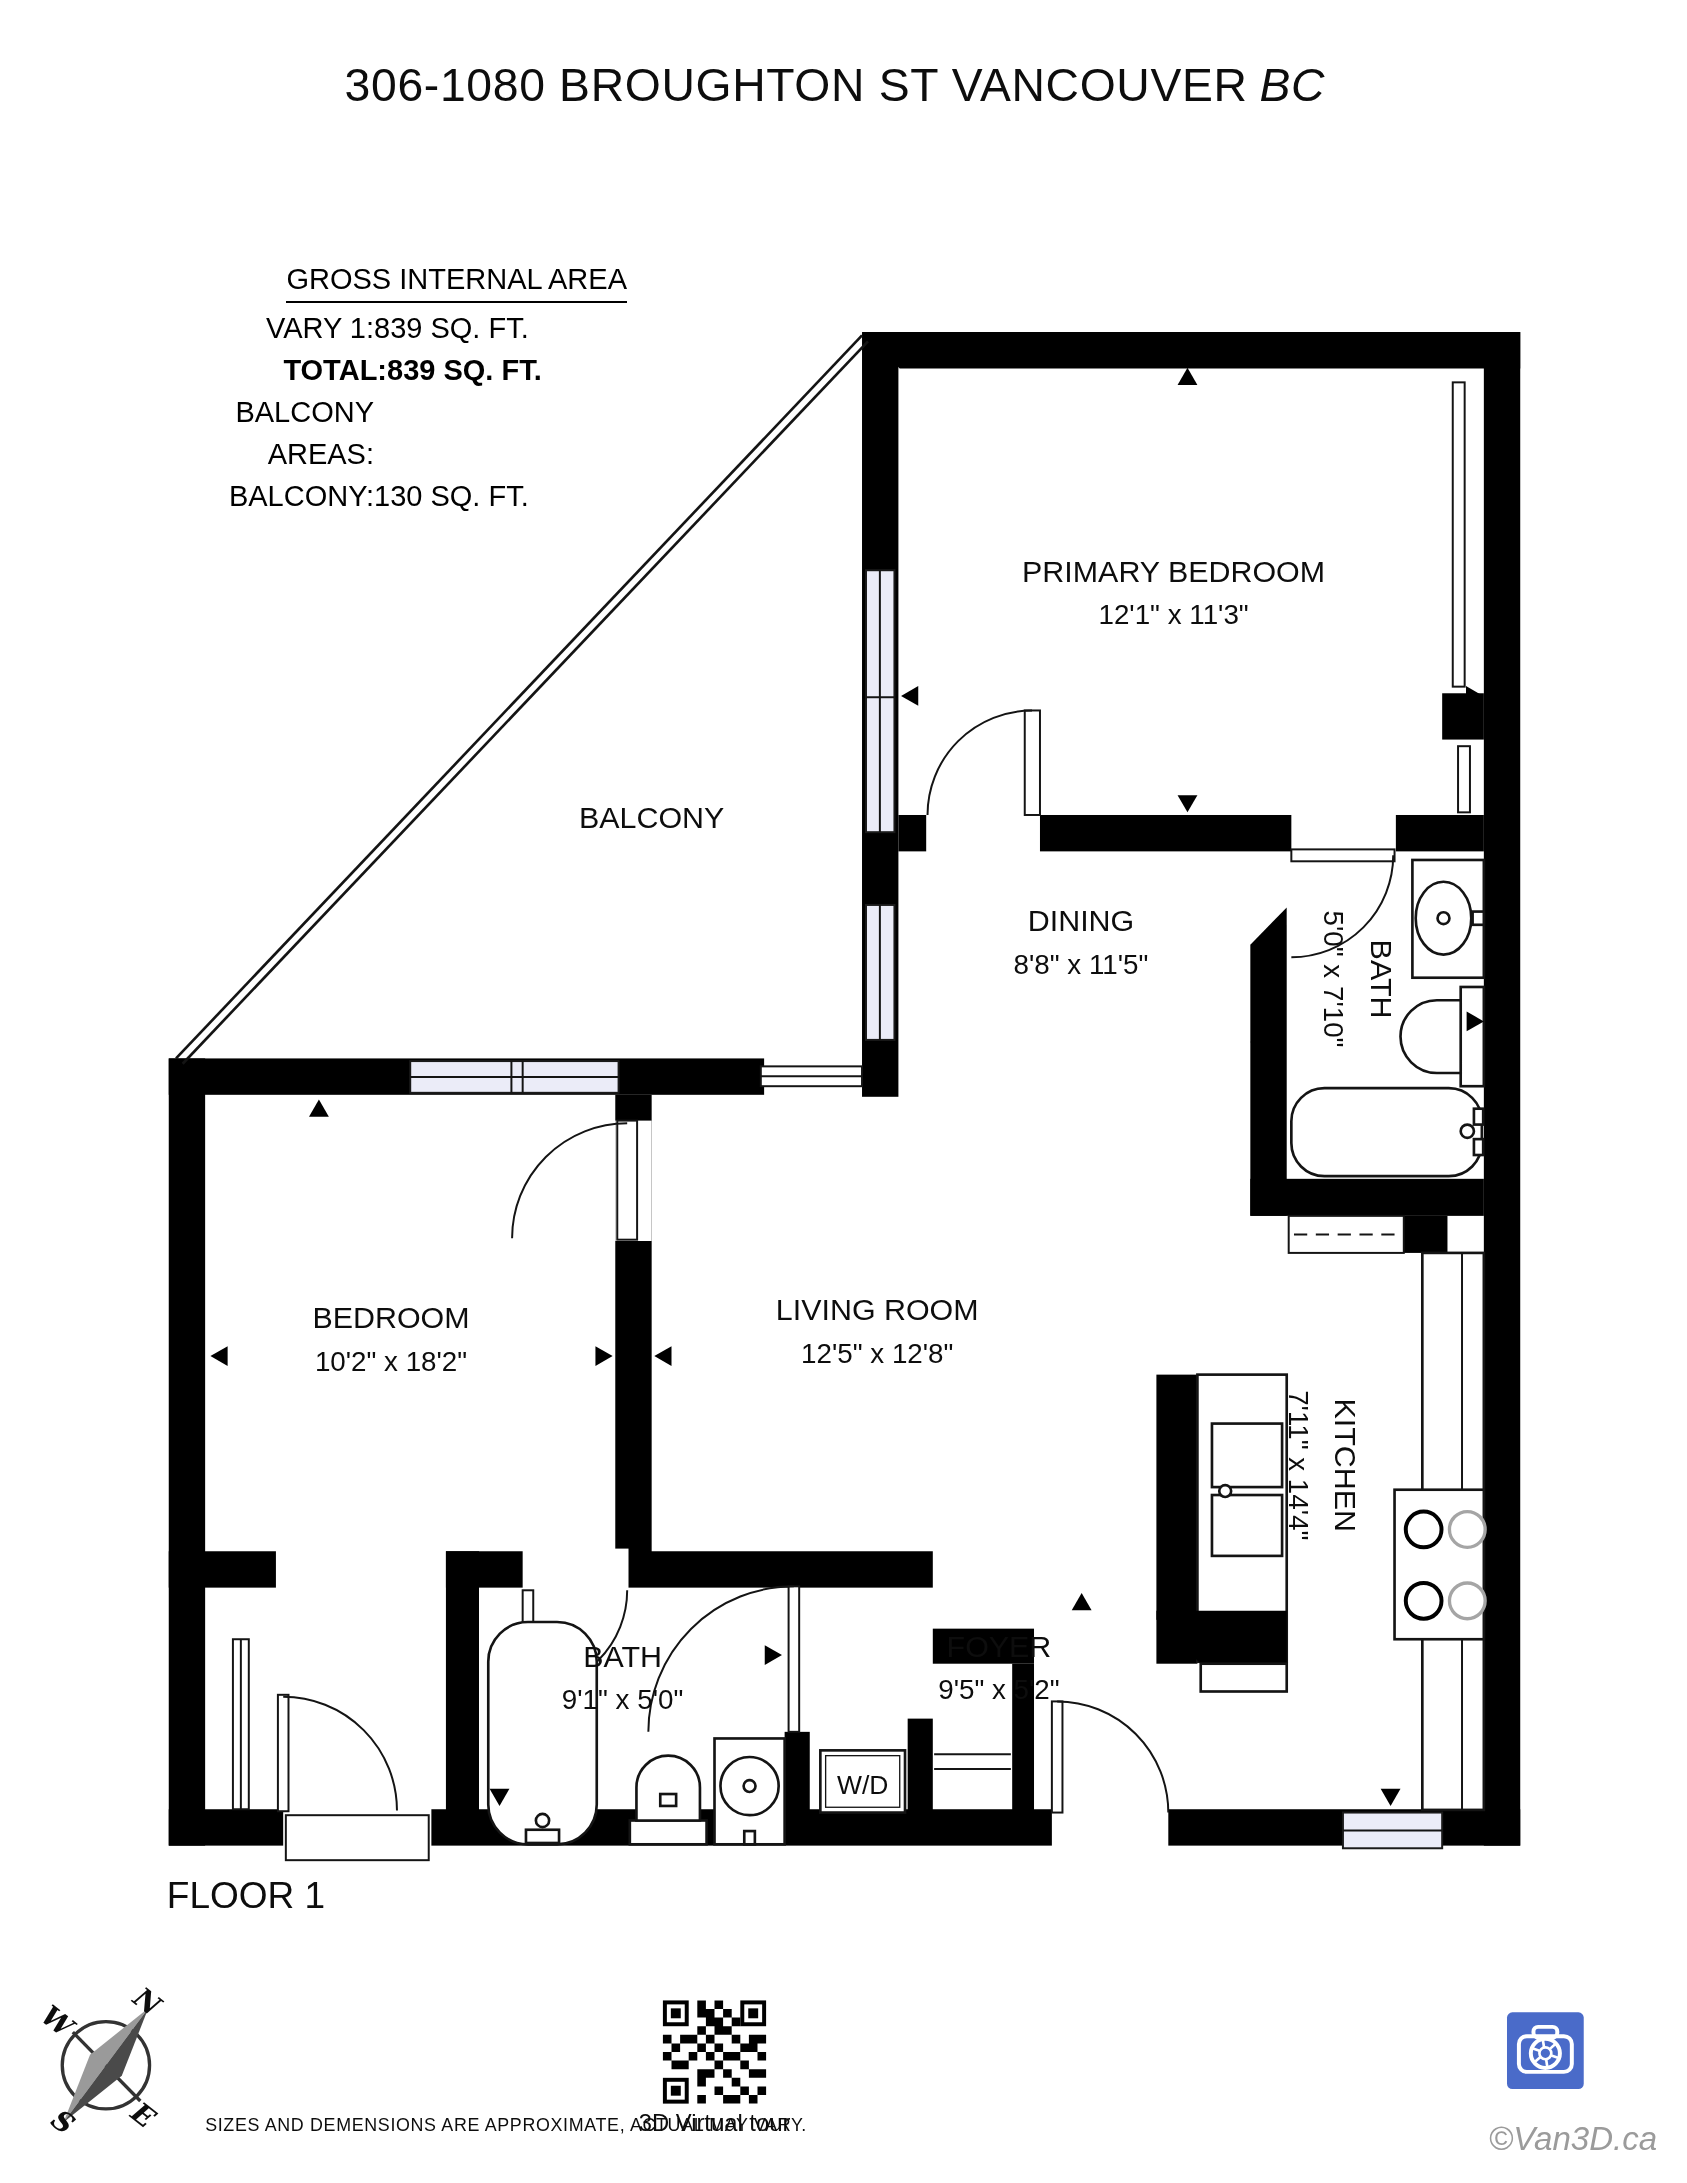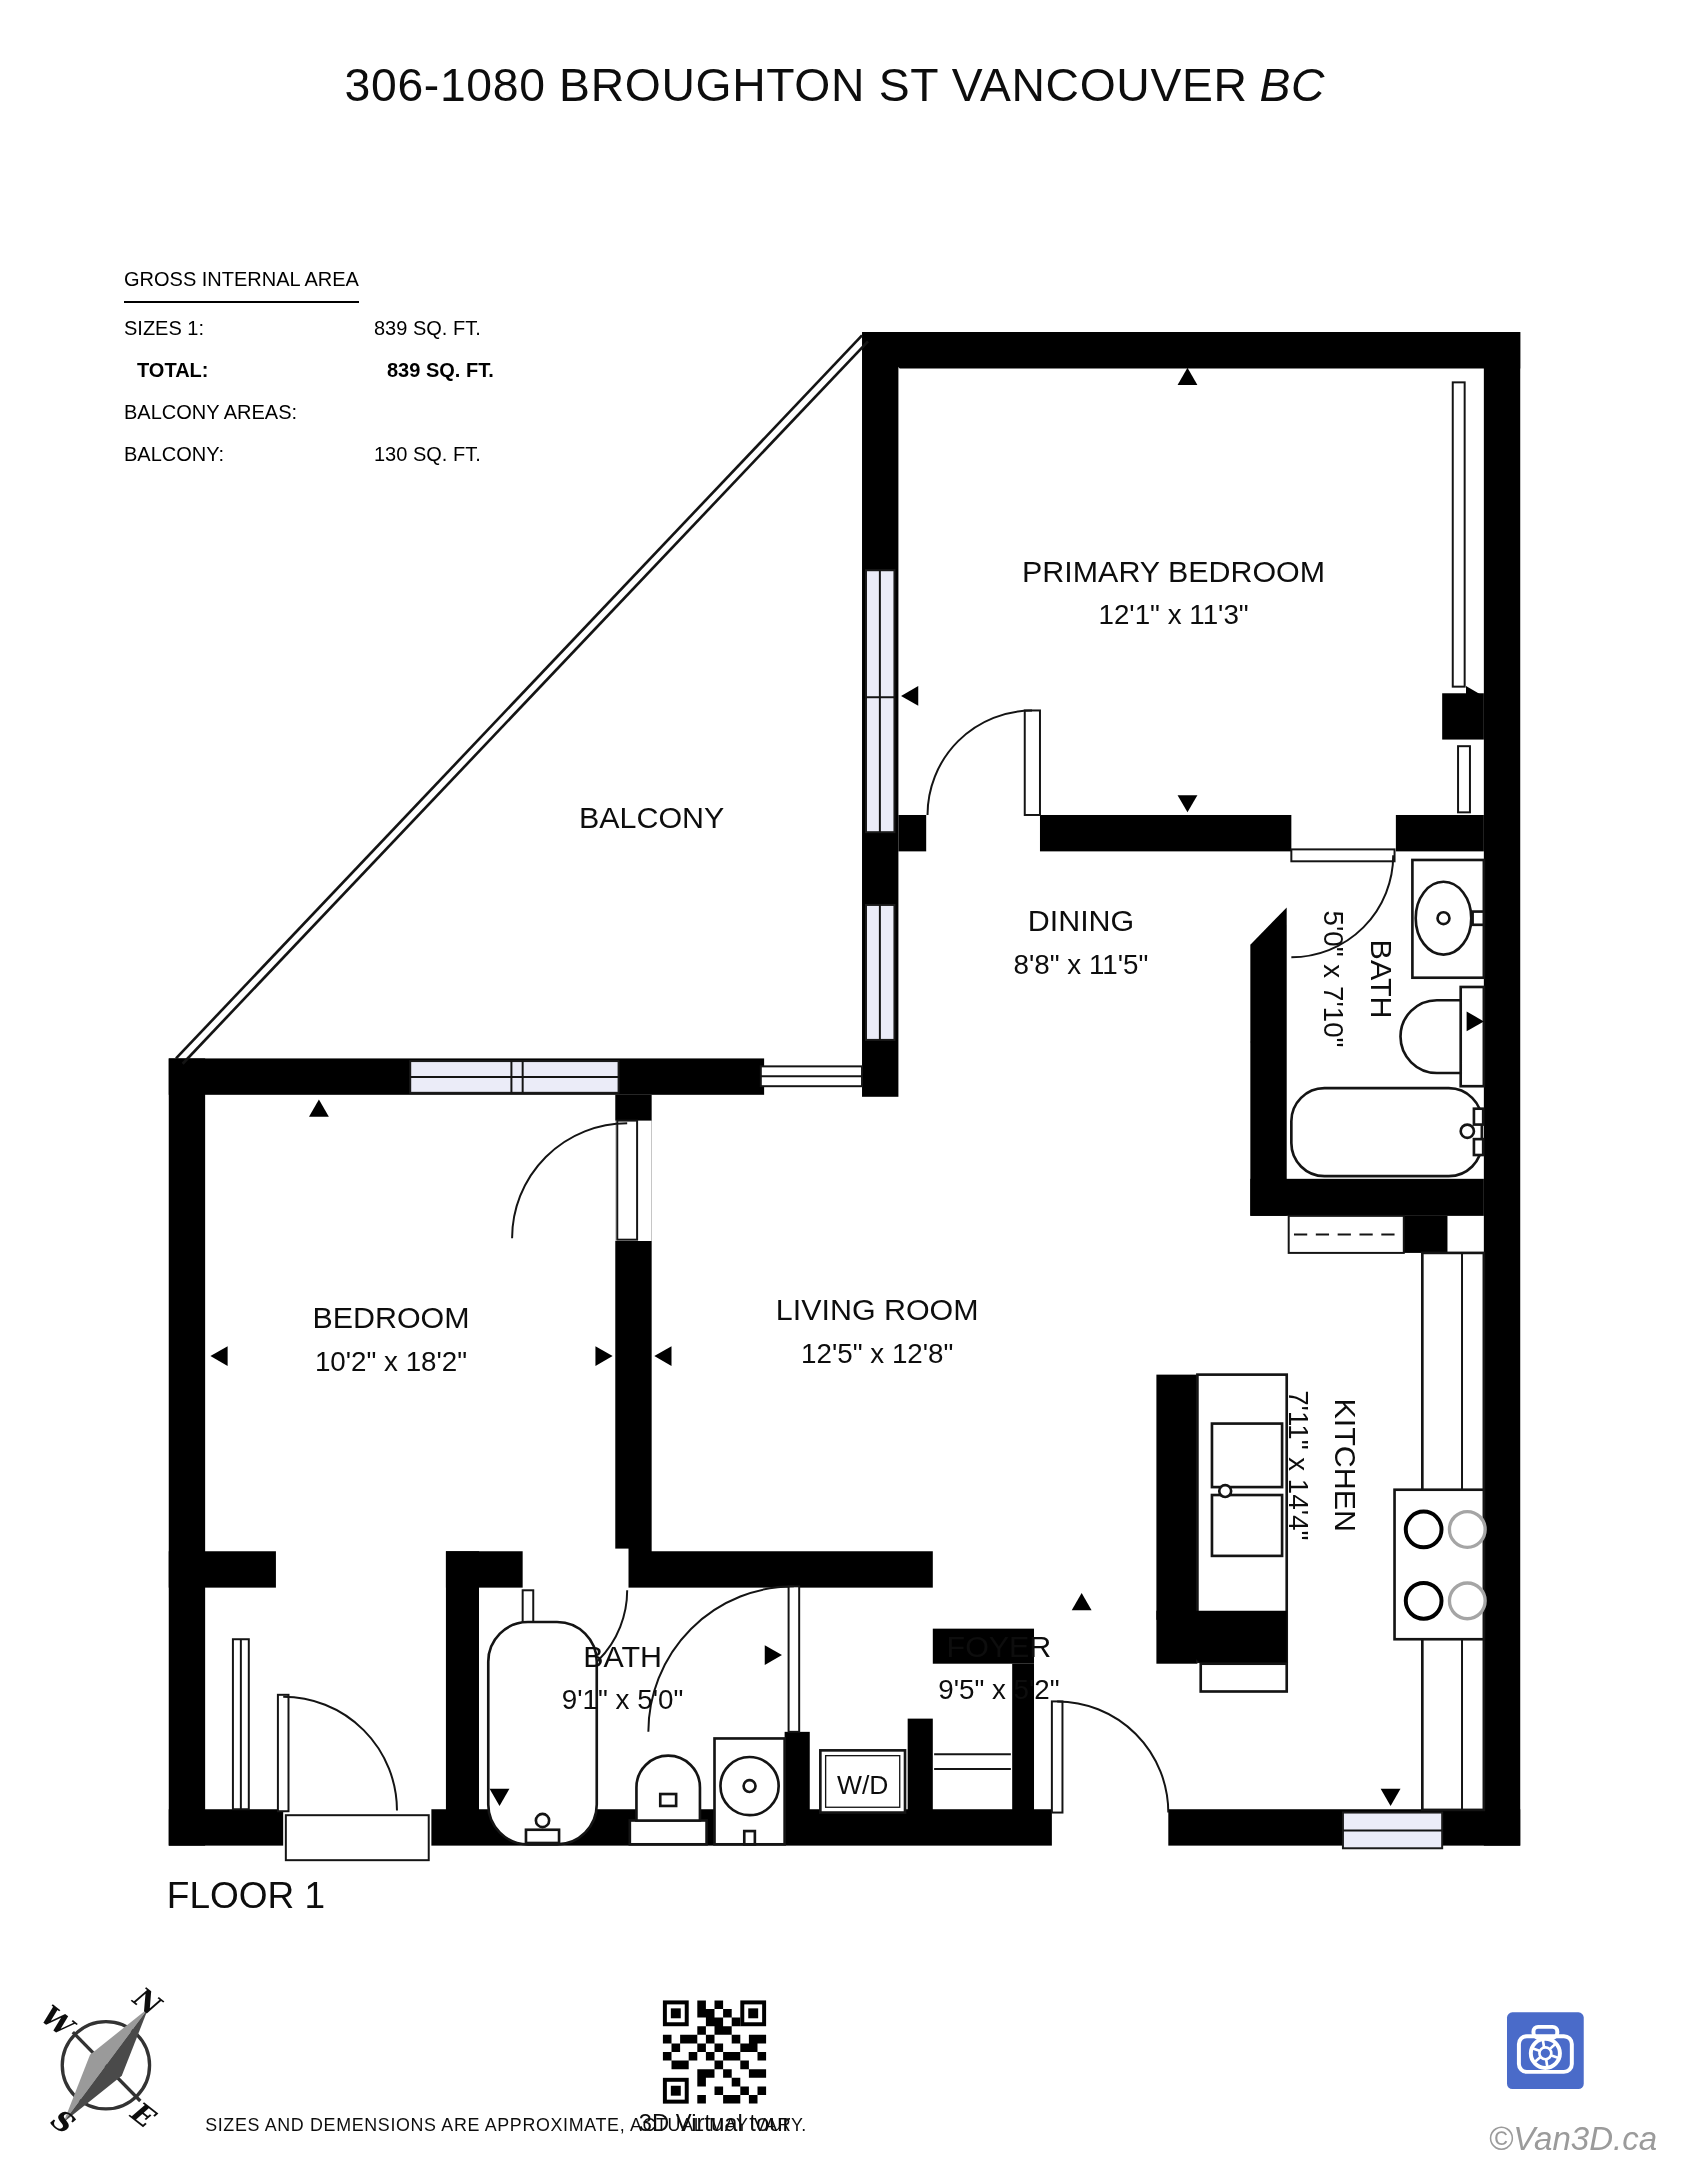--- a/index.html
+++ b/index.html
@@ -1,19 +1,19 @@
 <!DOCTYPE html>
 <html style="font-size:10.6px"><head>
 <meta charset="utf-8">
 <style>
   html,body{margin:0;padding:0;}
   body{width:1687px;height:2183px;background:#ffffff;position:relative;overflow:hidden;
        font-family:"Liberation Sans", sans-serif;color:#000;}
   svg{position:absolute;left:0;top:0;}
-  .area-block{position:absolute;left:124px;top:258px;font-size:20px;line-height:42px;width:503px;}
+  .area-block{position:absolute;left:124px;top:258px;font-size:29px;line-height:42px;width:503px;text-align:right;}
   .area-heading{display:inline-block;border-bottom:2.6px solid #000;padding-bottom:1.3px;margin-bottom:4px;}
   .area-row{display:flex;}
   .area-row .lbl{flex:0 0 250px;}
   .area-row.bold{font-weight:bold;margin-left:13px;}
   text{font-family:"Liberation Sans", sans-serif;fill:#0d0d0d;}
   .room-name{font-size:46px;}
   .room-dims{font-size:42px;}
   .wd-label{font-size:40px;}
   .floor-label{font-size:56px;}
   .disclaimer{font-size:27px;letter-spacing:1px;}
@@ -270,21 +270,21 @@
       <line x1="2342" y1="3098" x2="2352" y2="3089"></line>
     </g>
   </g>
   <text class="watermark" x="2505" y="3250" text-anchor="end">©Van3D.ca</text>
 
 </svg>
 
 <div class="area-block">
   <div class="area-heading">GROSS INTERNAL AREA</div>
   <div class="area-row">
-    <span class="lbl">SIZES 1:</span>
+    <span class="lbl">VARY 1:</span>
     <span class="val">839 SQ. FT.</span>
   </div>
   <div class="area-row bold">
     <span class="lbl">TOTAL:</span>
     <span class="val">839 SQ. FT.</span>
   </div>
   <div class="area-row">
     <span class="lbl">BALCONY AREAS:</span>
     <span class="val"></span>
   </div>

